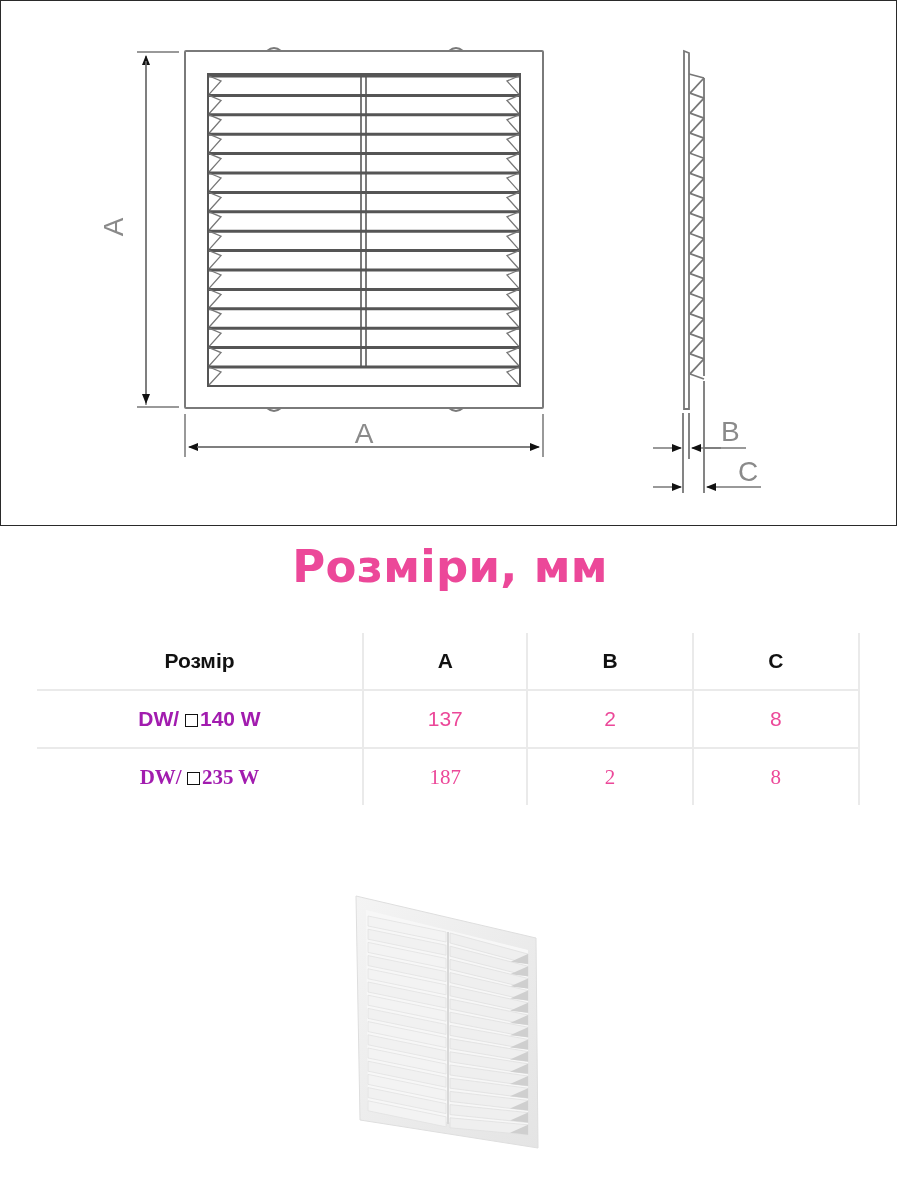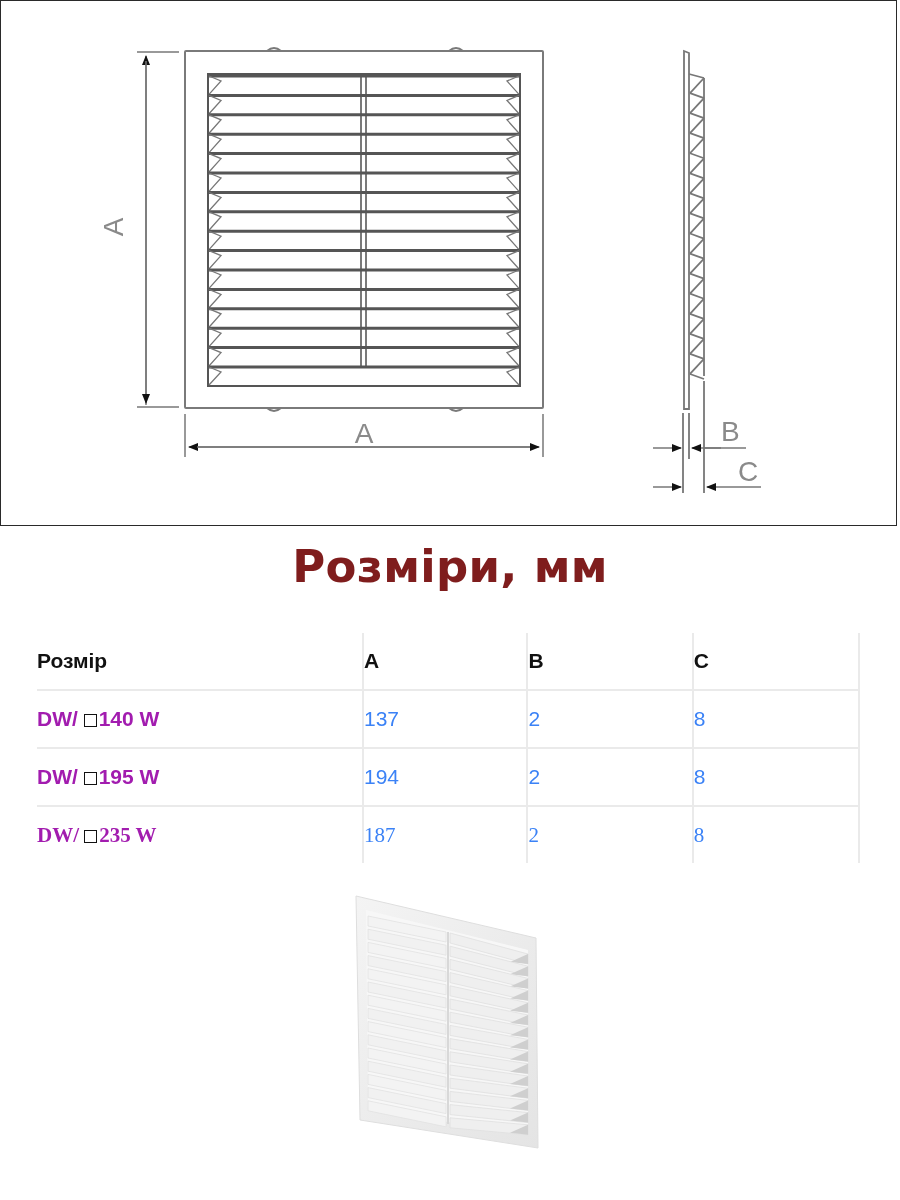--- a/index.html
+++ b/index.html
@@ -1,24 +1,24 @@
 <!DOCTYPE html>
 <html><head>
   <meta charset="utf-8">
   <style>
     html, body { margin: 0; padding: 0; background: #ffffff; }
     body { width: 900px; height: 1200px; position: relative; overflow: hidden; font-family: "DejaVu Sans", sans-serif; color: #111; }
     .drawing-frame { position: absolute; left: 0; top: 0; width: 897px; height: 526px; border: 1.5px solid #2a2a2a; box-sizing: border-box; background: #fff; }
     .drawing-frame svg { position: absolute; left: 0; top: 0; }
     .dim-label { font-family: "Liberation Sans", sans-serif; font-size: 28px; fill: #8a8a8a; font-weight: 300; }
-    .title { position: absolute; left: 0; width: 900px; top: 540px; text-align: center; font-family: "DejaVu Sans", sans-serif; font-weight: bold; font-size: 45px; color: #7f1d1d; letter-spacing: 0.3px; }
+    .title { position: absolute; left: 0; width: 900px; top: 540px; text-align: center; font-family: "DejaVu Sans", sans-serif; font-weight: bold; font-size: 45px; color: #ec4899; letter-spacing: 0.3px; }
     .table { position: absolute; left: 37px; top: 633px; width: 823px; border-collapse: collapse; font-family: "Liberation Sans", sans-serif; }
-    .table th, .table td { text-align: left; font-size: 21px; padding: 0; }
+    .table th, .table td { text-align: center; font-size: 21px; padding: 0; }
     .table th { height: 56px; font-weight: bold; color: #111; border-bottom: 2px solid #eaeaea; }
-    .table td { height: 56px; color: #3b82f6; border-bottom: 2px solid #eaeaea; }
+    .table td { height: 56px; color: #ec4899; border-bottom: 2px solid #eaeaea; }
     .table tr:last-child td { border-bottom: none; font-family: Liberation Serif, serif; }
     .table td.size-cell { font-weight: bold; color: #a21caf; }
     .table th + th, .table td + td { border-left: 2px solid #eaeaea; }
     .table th:last-child, .table td:last-child { border-right: 2px solid #eaeaea; }
     .col-size { width: 328px; }
     .col-a { width: 164px; }
     .col-b { width: 165px; }
     .col-c { width: 166px; }
     .sq { display: inline-block; width: 13px; height: 13px; border: 1.8px solid #111; vertical-align: -1px; margin-right: 2px; box-sizing: border-box; }
     .product-photo { position: absolute; left: 352px; top: 890px; width: 190px; height: 260px; }
@@ -176,26 +176,20 @@
       <th class="col-size">Розмір</th>
       <th class="col-a">A</th>
       <th class="col-b">B</th>
       <th class="col-c">C</th>
     </tr>
   </thead>
   <tbody>
     <tr>
       <td class="size-cell"><span>DW/ </span><span class="sq"></span><span>140 W</span></td>
       <td>137</td>
-      <td>2</td>
-      <td>8</td>
-    </tr>
-    <tr>
-      <td class="size-cell"><span>DW/ </span><span class="sq"></span><span>195 W</span></td>
-      <td>194</td>
       <td>2</td>
       <td>8</td>
     </tr>
     <tr>
       <td class="size-cell"><span>DW/ </span><span class="sq"></span><span>235 W</span></td>
       <td>187</td>
       <td>2</td>
       <td>8</td>
     </tr>
   </tbody>

